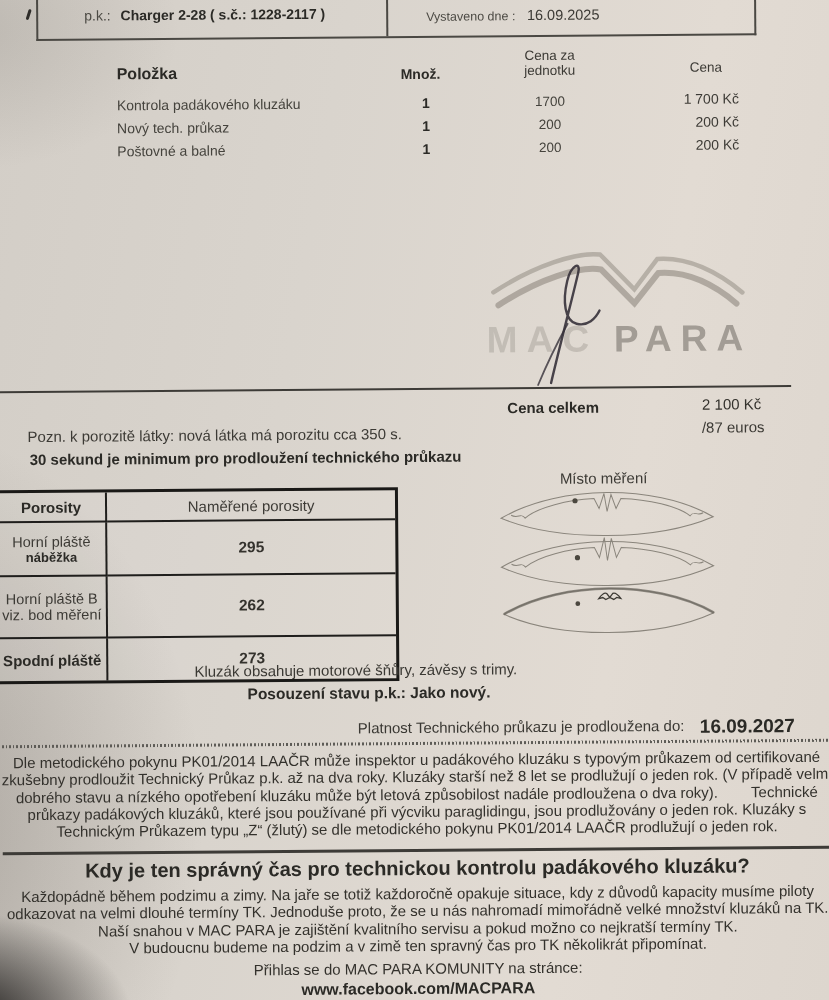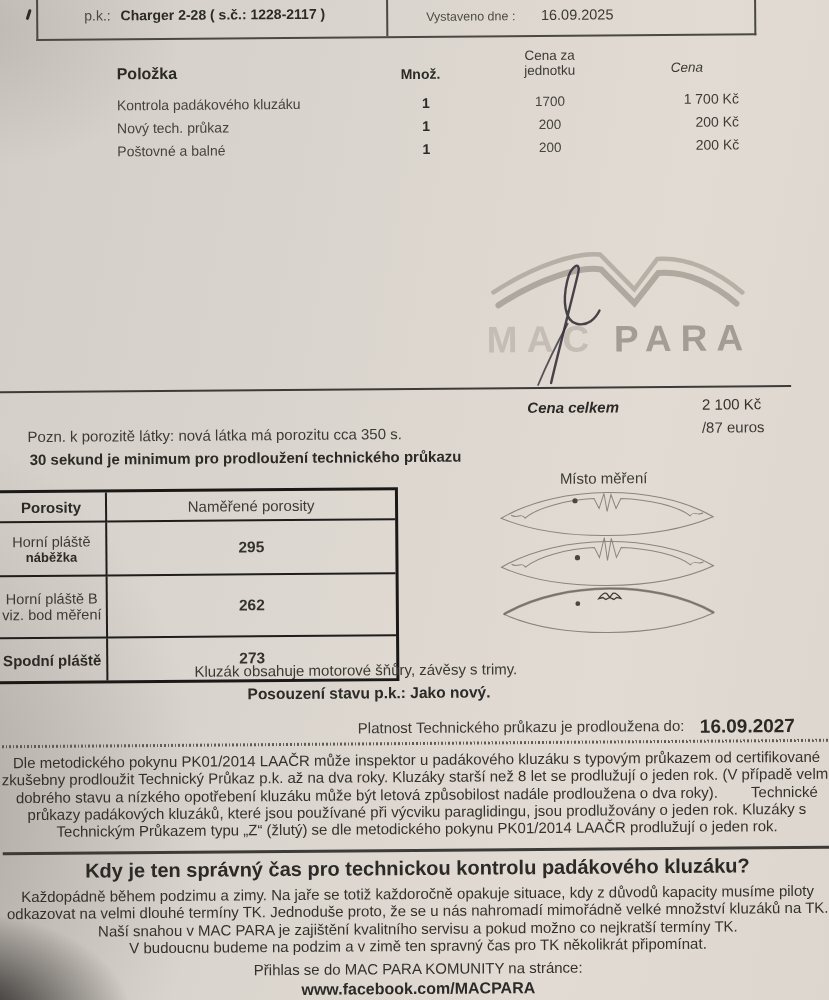--- a/index.html
+++ b/index.html
@@ -46,31 +46,31 @@
   <div class="abs hdr-box" style="left:40px;top:-14px;width:716px;height:50px;">
     <div class="hdr-div"></div>
     <div class="abs txt" style="left:100px;top:-3px;font-size:14px;font-weight:bold;">Matiašovec</div>
     <div class="abs" style="left:46px;top:19px;font-size:14px;">
       <span class="faint">p.k.:</span>
       <span class="b" style="margin-left:6px;">Charger 2-28 ( s.č.: 1228-2117 )</span>
     </div>
 
     <div class="abs" style="left:388px;top:22px;font-size:12.5px;">
       <span class="faint">Vystaveno dne :</span>
-      <span style="margin-left:22px;font-size:14.5px;color:#3c3a35;">16.09.2025</span>
+      <span style="margin-left:8px;font-size:14.5px;color:#3c3a35;">16.09.2025</span>
     </div>
   </div>
 
   <div class="abs b" style="left:120px;top:63px;font-size:16px;">Položka</div>
   <div class="abs b" style="left:404px;top:66px;font-size:14px;">Množ.</div>
   <div class="abs center" style="left:508px;top:49px;width:90px;font-size:13.5px;color:#3c3a35;">
     <div>Cena za</div>
     <div>jednotku</div>
   </div>
-  <div class="abs" style="left:674px;top:62px;font-size:13.5px;color:#3c3a35;font-style:italic;">Cena</div>
+  <div class="abs" style="left:693px;top:62px;font-size:13.5px;color:#3c3a35;">Cena</div>
 
   <div class="abs" style="left:120px;top:95px;font-size:14px;color:#45433d;">Kontrola padákového kluzáku</div>
   <div class="abs center b" style="left:418px;top:95px;width:22px;font-size:14px;">1</div>
   <div class="abs center" style="left:508px;top:95px;width:90px;font-size:13.5px;color:#45433d;">1700</div>
   <div class="abs" style="left:634px;top:93px;width:108px;text-align:right;font-size:14px;color:#3c3a35;">1 700 Kč</div>
 
   <div class="abs" style="left:120px;top:118px;font-size:14px;color:#45433d;">Nový tech. průkaz</div>
   <div class="abs center b" style="left:418px;top:118px;width:22px;font-size:14px;">1</div>
   <div class="abs center" style="left:508px;top:118px;width:90px;font-size:13.5px;color:#45433d;">200</div>
   <div class="abs" style="left:634px;top:116px;width:108px;text-align:right;font-size:14px;color:#3c3a35;">200 Kč</div>
@@ -82,21 +82,21 @@
 
   <svg class="abs" style="left:462px;top:233px;" width="310" height="155" viewBox="0 0 310 155">
     <path d="M33 60 C 75 33 118 20 140 23 L 174 58 L 197 28 C 228 26 258 42 282 62" fill="none" stroke="#8b857c" stroke-width="4.5" stroke-opacity="0.5" stroke-linecap="round"></path>
     <path d="M38 73 C 78 47 120 34 141 38 L 174 72 L 198 42 C 227 40 254 54 276 73" fill="none" stroke="#867f76" stroke-width="6" stroke-opacity="0.55" stroke-linecap="round"></path>
     <text x="26" y="120" font-family="Liberation Sans,sans-serif" font-size="37" font-weight="bold" fill="#6f6a62"><tspan fill-opacity="0.25" letter-spacing="9">MAC</tspan><tspan dx="16" fill-opacity="0.55" letter-spacing="9">PARA</tspan></text>
     <path d="M90 151 C 98 118 113 62 118 41 C 121 29 111 33 107 49 C 102 69 104 89 116 92 C 127 95 135 87 139 79" fill="none" stroke="#36313a" stroke-width="2.4" stroke-opacity="0.9" stroke-linecap="round"></path>
     <path d="M77 153 C 86 132 97 110 107 92" fill="none" stroke="#36313a" stroke-width="1.8" stroke-opacity="0.8" stroke-linecap="round"></path>
   </svg>
 
   <div class="abs rule" style="left:0;top:388px;width:792px;height:2px;"></div>
-  <div class="abs b" style="left:528px;top:400px;font-size:15px;font-style:italic;">Cena celkem</div>
+  <div class="abs b" style="left:508px;top:400px;font-size:15px;">Cena celkem</div>
   <div class="abs" style="left:640px;top:398px;width:122px;text-align:right;font-size:15px;color:#34322d;">2 100 Kč</div>
   <div class="abs" style="left:640px;top:421px;width:125px;text-align:right;font-size:15px;color:#3c3a35;">/87 euros</div>
 
   <div class="abs" style="left:28px;top:425px;font-size:15px;color:#3c3a35;">Pozn. k porozitě látky:  nová látka má porozitu cca 350 s.</div>
   <div class="abs b" style="left:30px;top:448px;font-size:15px;">30 sekund je minimum pro prodloužení technického průkazu</div>
 
   <div class="abs" style="left:560px;top:471px;font-size:15px;color:#3c3a35;">Místo měření</div>
 
   <div class="abs ptable" style="left:-6px;top:487px;width:398px;">
     <div class="cell c1 b" style="height:24px;font-size:15px;">Porosity</div>

